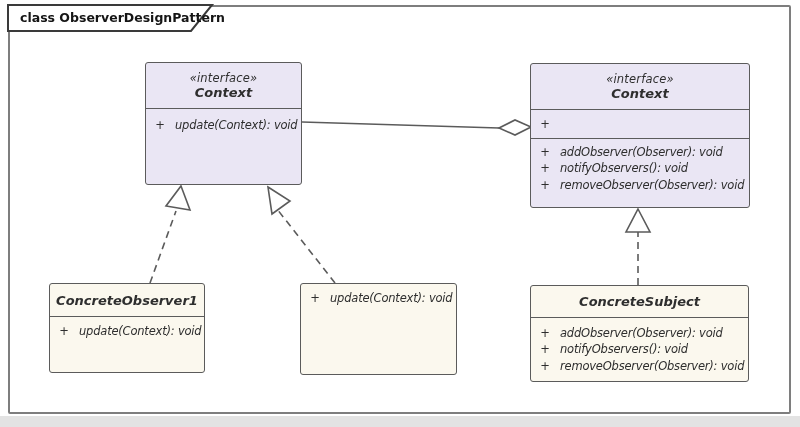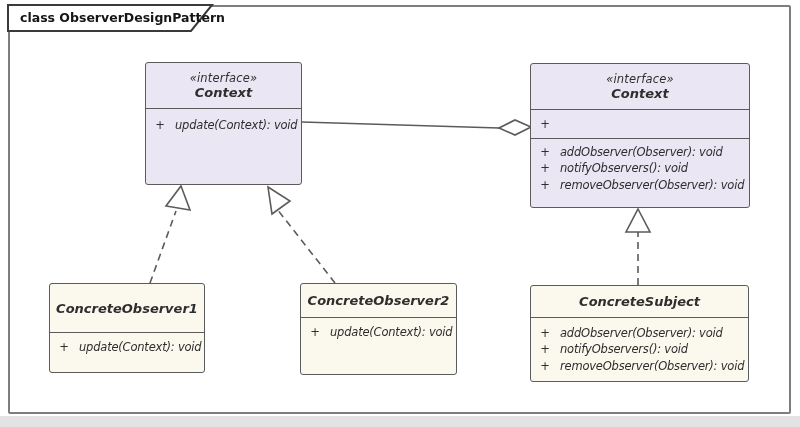--- a/index.html
+++ b/index.html
@@ -103,35 +103,32 @@
       <span class="sig">notifyObservers(): void</span>
     </div>
     <div class="member">
       <span class="vis">+</span>
       <span class="sig">removeObserver(Observer): void</span>
     </div>
   </div>
 </div>
 
 <div class="uml-class concrete" style="left:49px; top:283px; width:156px; height:90px;">
-  <div class="hdr" style="height:49px;">
+  <div class="hdr" style="height:33px;">
     <div class="cname">ConcreteObserver1</div>
   </div>
   <div class="methods" style="padding-top:6px;">
     <div class="member">
       <span class="vis">+</span>
       <span class="sig">update(Context): void</span>
     </div>
   </div>
 </div>
 
 <div class="uml-class concrete" style="left:300px; top:283px; width:157px; height:92px;">
-  <div class="hdr" style="height:34px;">
-    <div class="cname">ConcreteObserver2</div>
-  </div>
   <div class="methods" style="padding-top:6px;">
     <div class="member">
       <span class="vis">+</span>
       <span class="sig">update(Context): void</span>
     </div>
   </div>
 </div>
 
 <div class="uml-class concrete" style="left:530px; top:285px; width:219px; height:97px;">
   <div class="hdr" style="height:32px;">

